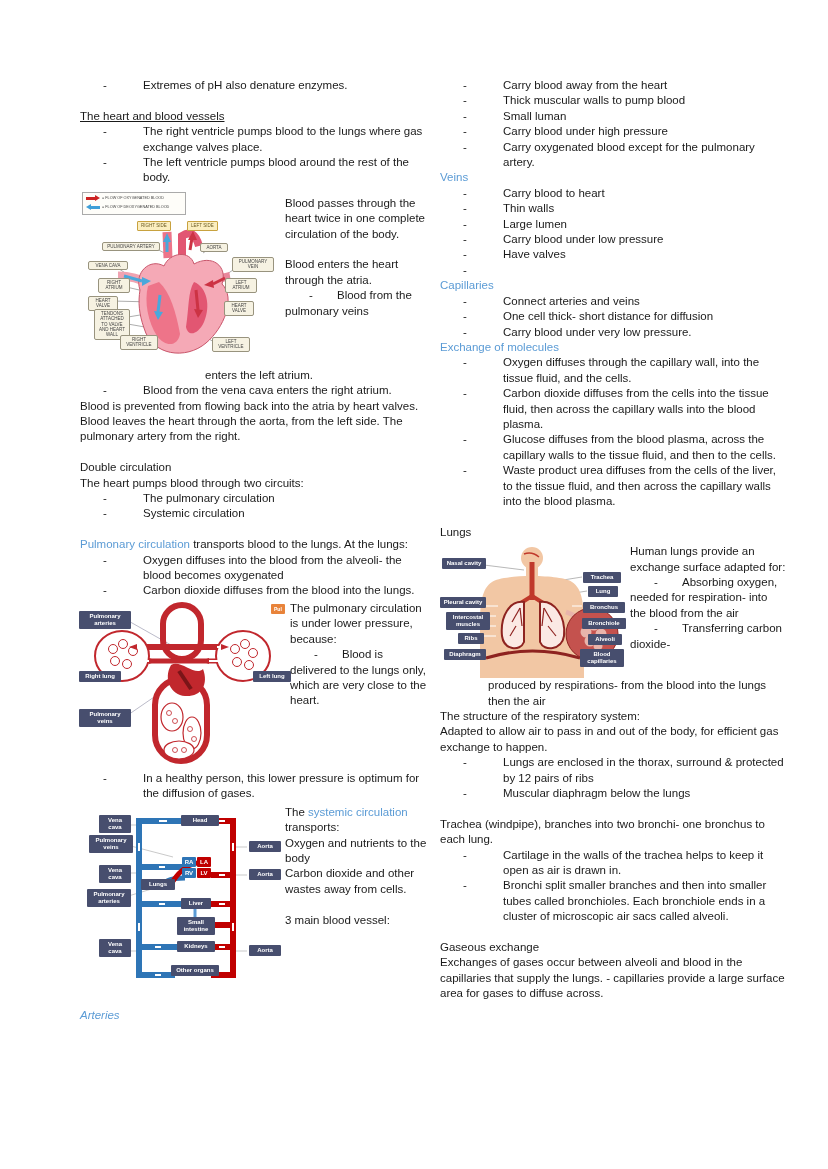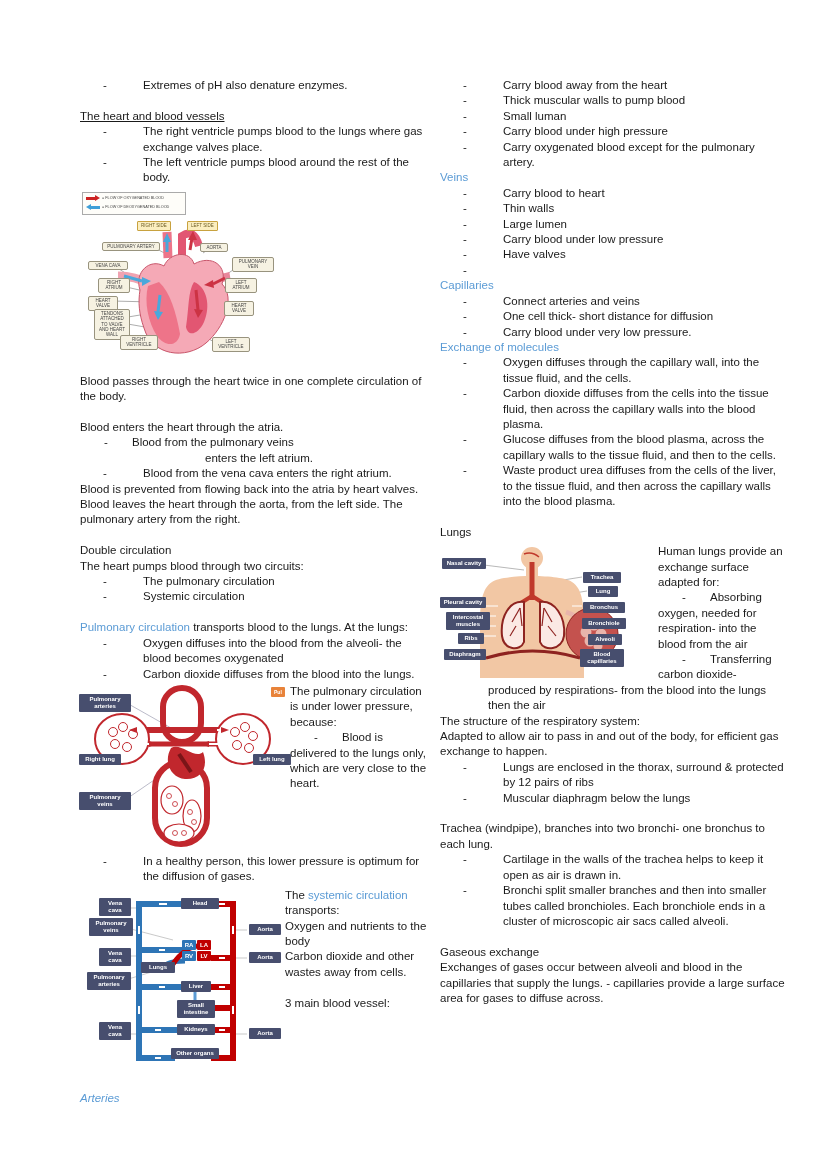--- a/index.html
+++ b/index.html
@@ -60,21 +60,21 @@
 
     <div class="b">
       <span class="d">-</span>
       <span class="t">The right ventricle pumps blood to the lungs where gas exchange valves place.</span>
     </div>
     <div class="b">
       <span class="d">-</span>
       <span class="t">The left ventricle pumps blood around the rest of the body.</span>
     </div>
 
-    <div class="row" style="margin-top:4px;flex-direction:column;">
+    <div class="row" style="margin-top:4px;">
       <div class="art" style="width:225px;height:178px;margin-left:-20px;">
         <svg viewBox="0 0 225 178" width="225" height="178">
           <g stroke="#8a8a8a" stroke-width="0.7" fill="none">
             <path d="M93,57 L112,67"></path>
               <path d="M152,57 L143,63"></path>
             <path d="M56,77 L70,86"></path>
               <path d="M176,78 L158,90"></path>
             <path d="M62,96 L88,102"></path>
               <path d="M168,97 L146,100"></path>
             <path d="M52,111 L93,112"></path>
@@ -411,21 +411,21 @@
         <span class="t">Glucose diffuses from the blood plasma, across the capillary walls to the tissue fluid, and then to the cells.</span>
       </div>
     <div class="b">
         <span class="d">-</span>
         <span class="t">Waste product urea diffuses from the cells of the liver, to the tissue fluid, and then across the capillary walls into the blood plasma.</span>
       </div>
 
     <div class="sp"></div>
     <div>Lungs</div>
 
-    <div class="row" style="margin-top:4px;gap:28px;">
+    <div class="row" style="margin-top:4px;">
       <div class="art" style="width:190px;height:134px;">
         <svg viewBox="0 0 190 134" width="190" height="134">
           <g stroke="#999" stroke-width="0.7" fill="none">
             <path d="M36,20 L84,26"></path>
               <path d="M30,58 L64,58"></path>
               <path d="M46,76 L62,72"></path>
             <path d="M34,94 L60,88"></path>
               <path d="M38,110 L70,112"></path>
             <path d="M142,33 L98,40"></path>
               <path d="M147,47 L116,52"></path>

